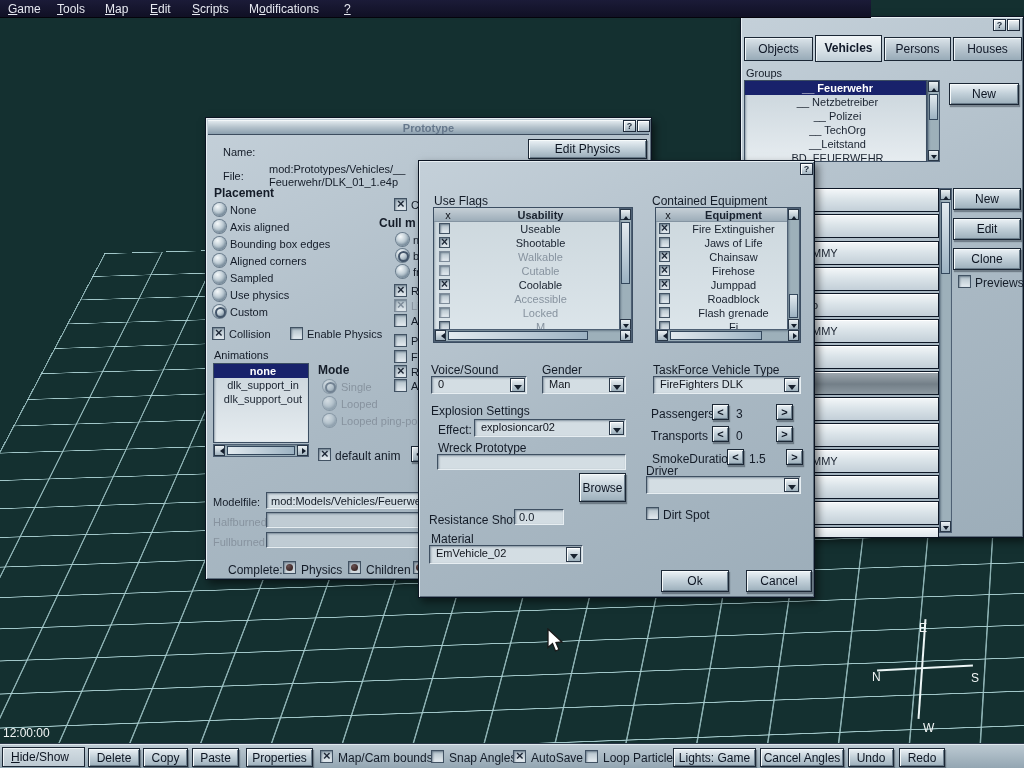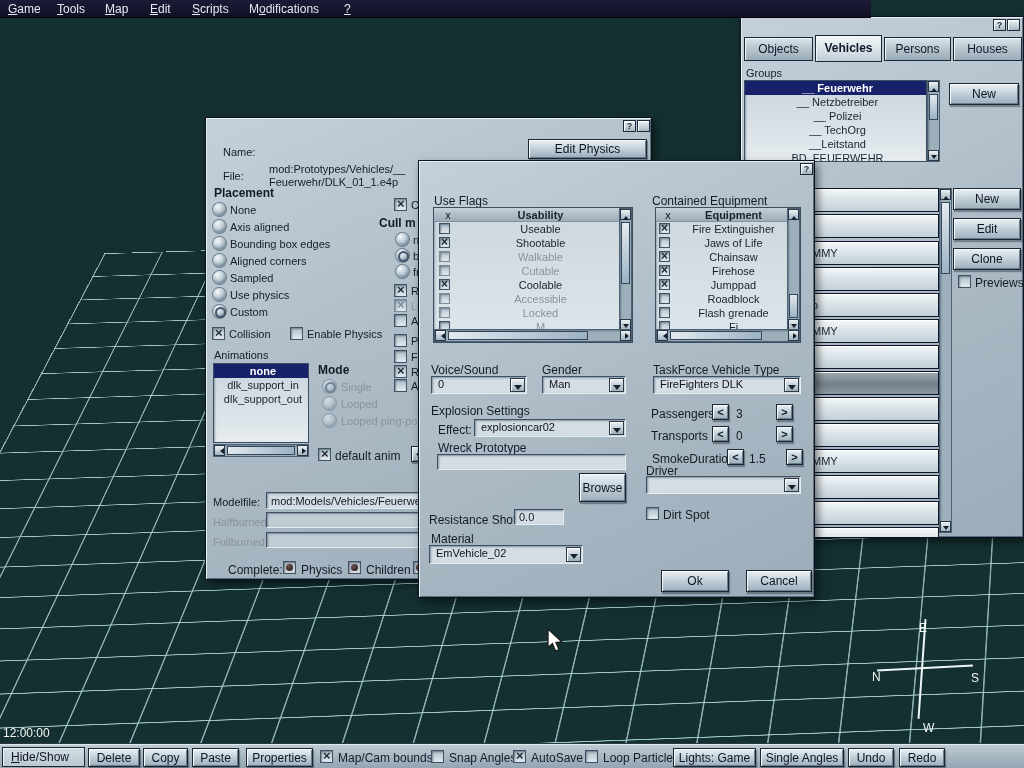--- a/index.html
+++ b/index.html
@@ -195,20 +195,21 @@
       <div class="sb-btn tri-dn" style="left:0;bottom:0"></div>
     </div>
     <button class="btn" style="left:212px;top:171px;width:68px;height:22px">New</button>
     <button class="btn" style="left:212px;top:201px;width:68px;height:22px">Edit</button>
     <button class="btn" style="left:212px;top:231px;width:68px;height:22px">Clone</button>
     <div class="chk" style="left:217px;top:258px"></div>
     <div class="lbl" style="left:234px;top:259px;font-size:12px">Previews</div>
   </div>
 
   <div class="win" style="left:205px;top:117px;width:447px;height:463px;z-index:3">
+    <div class="titlebar"><span>Prototype</span></div>
     <div class="tb-btn" style="left:417px">?</div>
     <div class="tb-btn" style="left:431px"></div>
 
     <div class="lbl" style="left:17px;top:28px">Name:</div>
     <button class="btn" style="left:322px;top:21px;width:119px;height:20px">Edit Physics</button>
 
     <div class="lbl" style="left:17px;top:52px">File:</div>
     <div class="lbl" style="left:63px;top:45px">mod:Prototypes/Vehicles/__</div>
     <div class="lbl" style="left:63px;top:58px">Feuerwehr/DLK_01_1.e4p</div>
 
@@ -489,21 +490,21 @@
     <div class="chk on" style="left:320px;top:5px"></div>
     <div class="lbl" style="left:338px;top:6px;font-size:12px">Map/Cam bounds</div>
     <div class="chk" style="left:431px;top:5px"></div>
     <div class="lbl" style="left:449px;top:6px;font-size:12px">Snap Angles</div>
     <div class="chk on" style="left:513px;top:5px"></div>
     <div class="lbl" style="left:531px;top:6px;font-size:12px">AutoSave</div>
     <div class="chk" style="left:585px;top:5px"></div>
     <div class="lbl" style="left:603px;top:6px;font-size:12px">Loop Particles</div>
 
     <button class="btn" style="left:673px;top:3px;width:83px;height:19px">Lights: Game</button>
-    <button class="btn" style="left:760px;top:3px;width:84px;height:19px">Single Angles</button>
+    <button class="btn" style="left:760px;top:3px;width:84px;height:19px">Cancel Angles</button>
     <button class="btn" style="left:848px;top:3px;width:46px;height:19px">Undo</button>
     <button class="btn" style="left:899px;top:3px;width:46px;height:19px">Redo</button>
   </div>
 
   <svg class="cursor" style="left:547px;top:628px" width="20" height="26" viewBox="0 0 20 26">
     <polygon points="1,1 1,19.5 5.5,15.5 8.5,23 12,21.5 9,14.5 15,14" fill="#ffffff" stroke="#1a1a1a" stroke-width="1.3"></polygon>
   </svg>
 
 </div>
 

